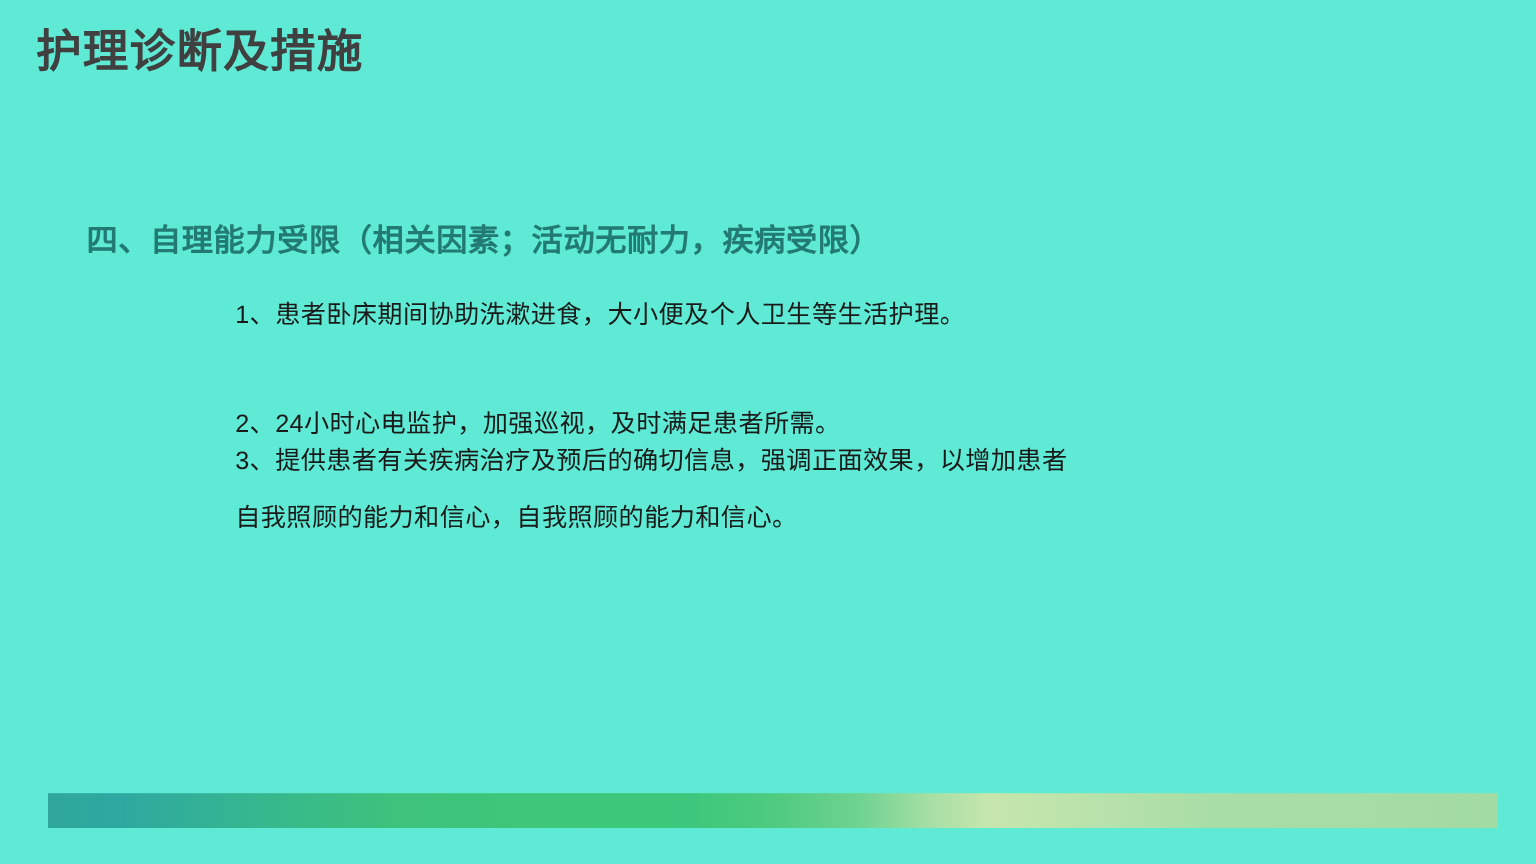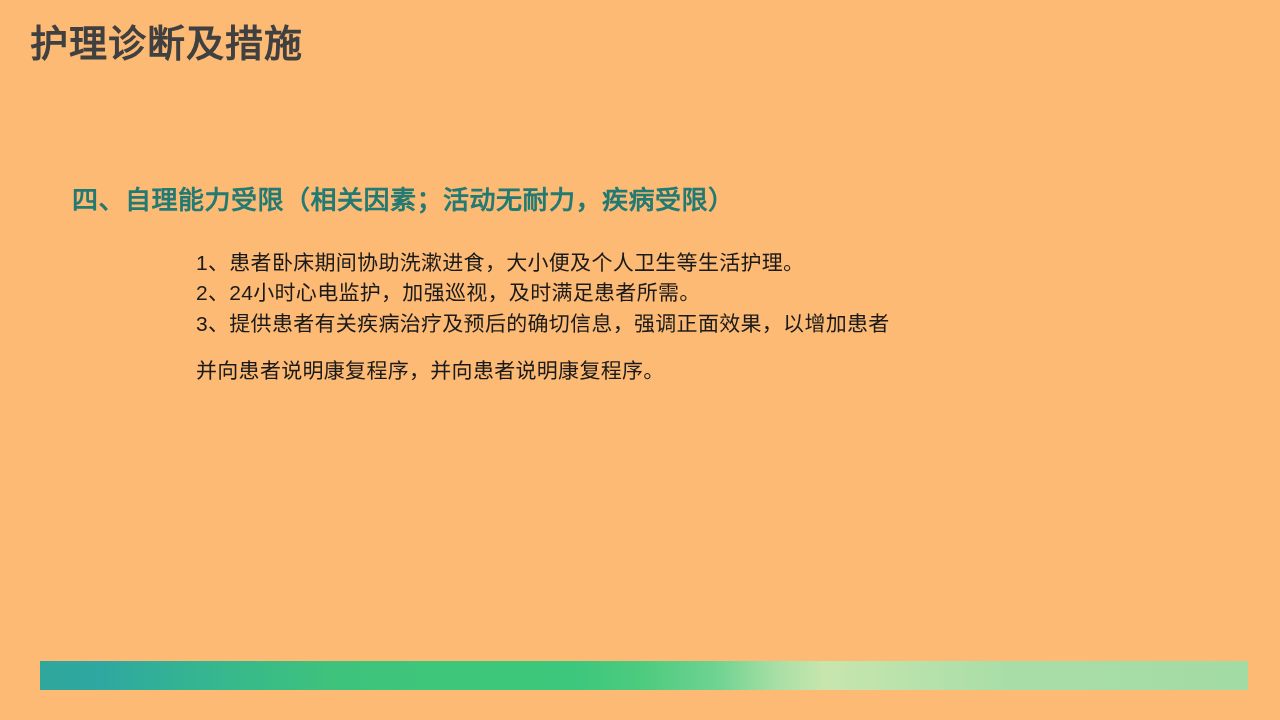--- a/index.html
+++ b/index.html
@@ -12,21 +12,21 @@
     height: 720px;
     background: #ffffff;
     font-family: "Liberation Sans", "DejaVu Sans", sans-serif;
     overflow: hidden;
   }
 
   .slide {
     position: relative;
     width: 1280px;
     height: 720px;
-    background: #fdba74;
+    background: #5eead4;
   }
 
   
   .slide-title {
     position: absolute;
     left: 30px;
     top: 22px;
     font-size: 38px;
     font-weight: bold;
     color: #404040;
@@ -63,21 +63,21 @@
     line-height: 1.45;
     letter-spacing: 0.3px;
     white-space: nowrap;
   }
 
   .body-item .line {
     display: block;
     white-space: nowrap;
   }
 
-  .item-1 { }
+  .item-1 { margin-bottom: 61px; }
   .item-2 { }
   .item-3 { margin-bottom: 0; }
 
   .item-3 .line + .line {
     margin-top: 17px;
   }
 
   
   .footer-bar {
     position: absolute;
@@ -118,20 +118,20 @@
     <div class="body-item item-1">
       <span class="line">1、患者卧床期间协助洗漱进食，大小便及个人卫生等生活护理。</span>
     </div>
 
     <div class="body-item item-2">
       <span class="line">2、24小时心电监护，加强巡视，及时满足患者所需。</span>
     </div>
 
     <div class="body-item item-3">
       <span class="line">3、提供患者有关疾病治疗及预后的确切信息，强调正面效果，以增加患者</span>
-      <span class="line">并向患者说明康复程序，并向患者说明康复程序。</span>
+      <span class="line">自我照顾的能力和信心，自我照顾的能力和信心。</span>
     </div>
 
   </div>
 
   <div class="footer-bar"></div>
 
 </div>
 
 </body></html>

